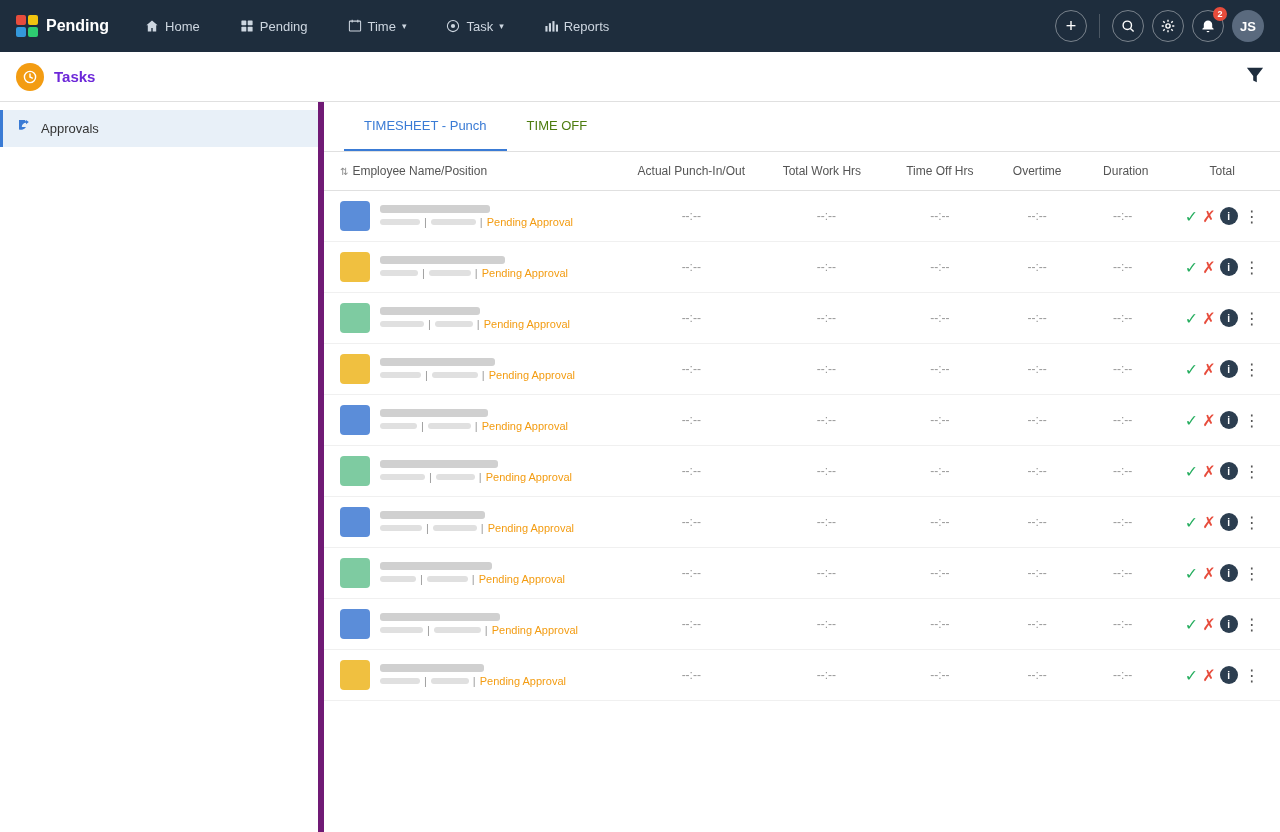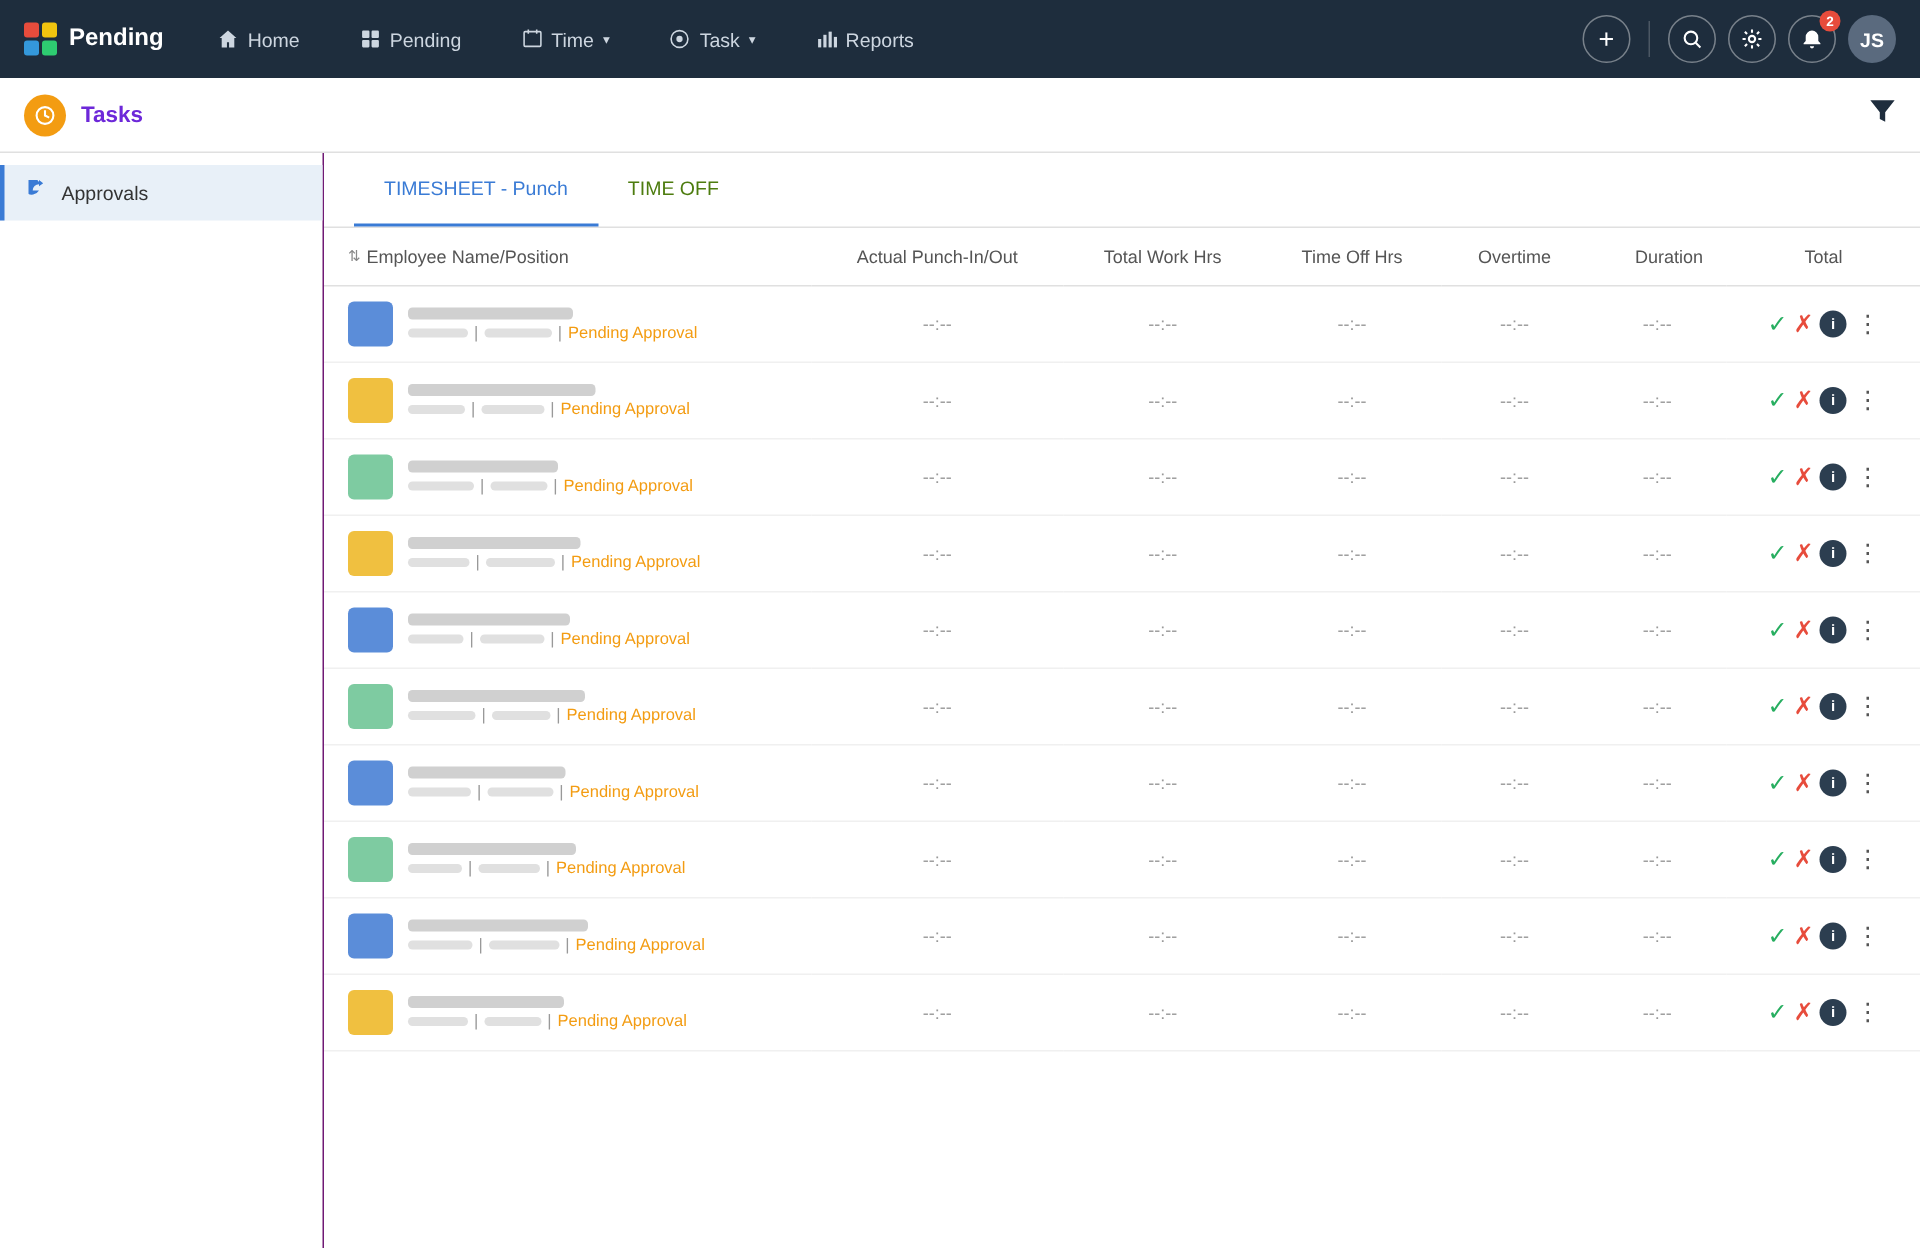--- a/index.html
+++ b/index.html
@@ -132,23 +132,23 @@
     }
 
     
     .main-layout {
       display: flex;
       height: calc(100vh - 102px);
     }
 
     
     .sidebar {
-      width: 216px;
+      width: 324px;
       background: white;
-      border-right: 1px solid #701a75;
+      border-right: 6px solid #701a75;
       padding-top: 8px;
     }
     .sidebar-item {
       display: flex;
       align-items: center;
       gap: 8px;
       padding: 10px 16px;
       cursor: pointer;
       color: #333;
       font-size: 13px;
@@ -435,21 +435,21 @@
       <table>
         <thead>
           <tr>
             <th style="display:table-cell;min-width:220px">
               <div style="display:flex;align-items:center;gap:4px">
                 <span class="sort-icon">⇅</span>
                 <span>Employee Name/Position</span>
               </div>
             </th>
             <th style="text-align:center">Actual Punch-In/Out</th>
-            <th style="text-align:center">Total Work Hrs</th>
+            <th style="">Total Work Hrs</th>
             <th style="text-align:center">Time Off Hrs</th>
             <th style="text-align:center">Overtime</th>
             <th style="text-align:right">Duration</th>
             <th style="text-align:center">Total</th>
           </tr>
         </thead>
         <tbody id="table-body">
         <tr>
     <td>
       <div class="emp-cell">

